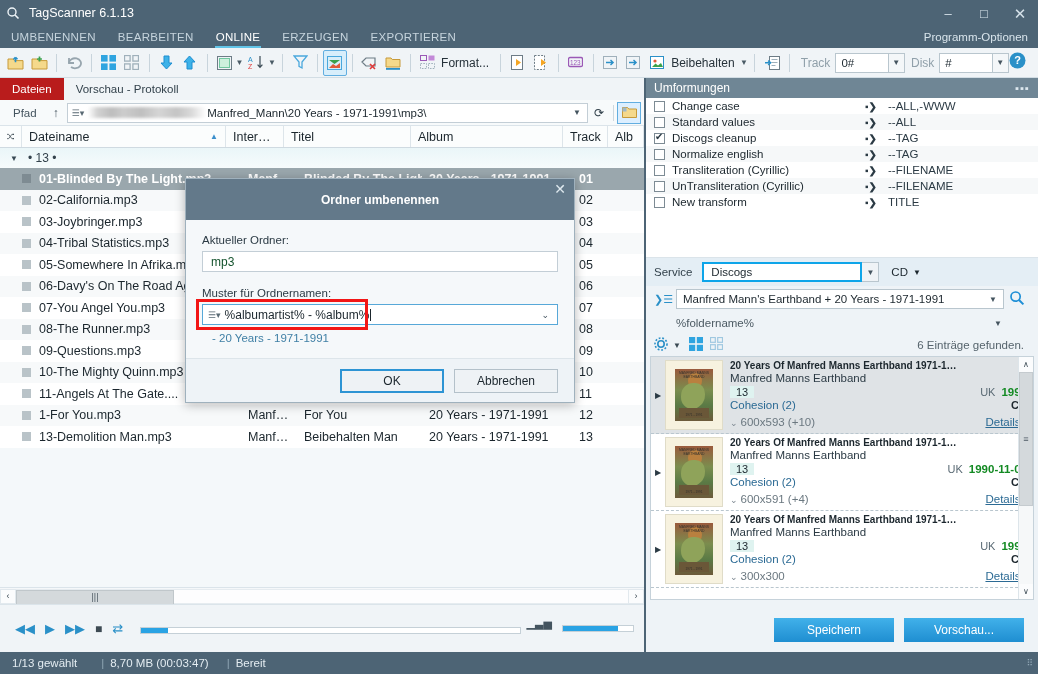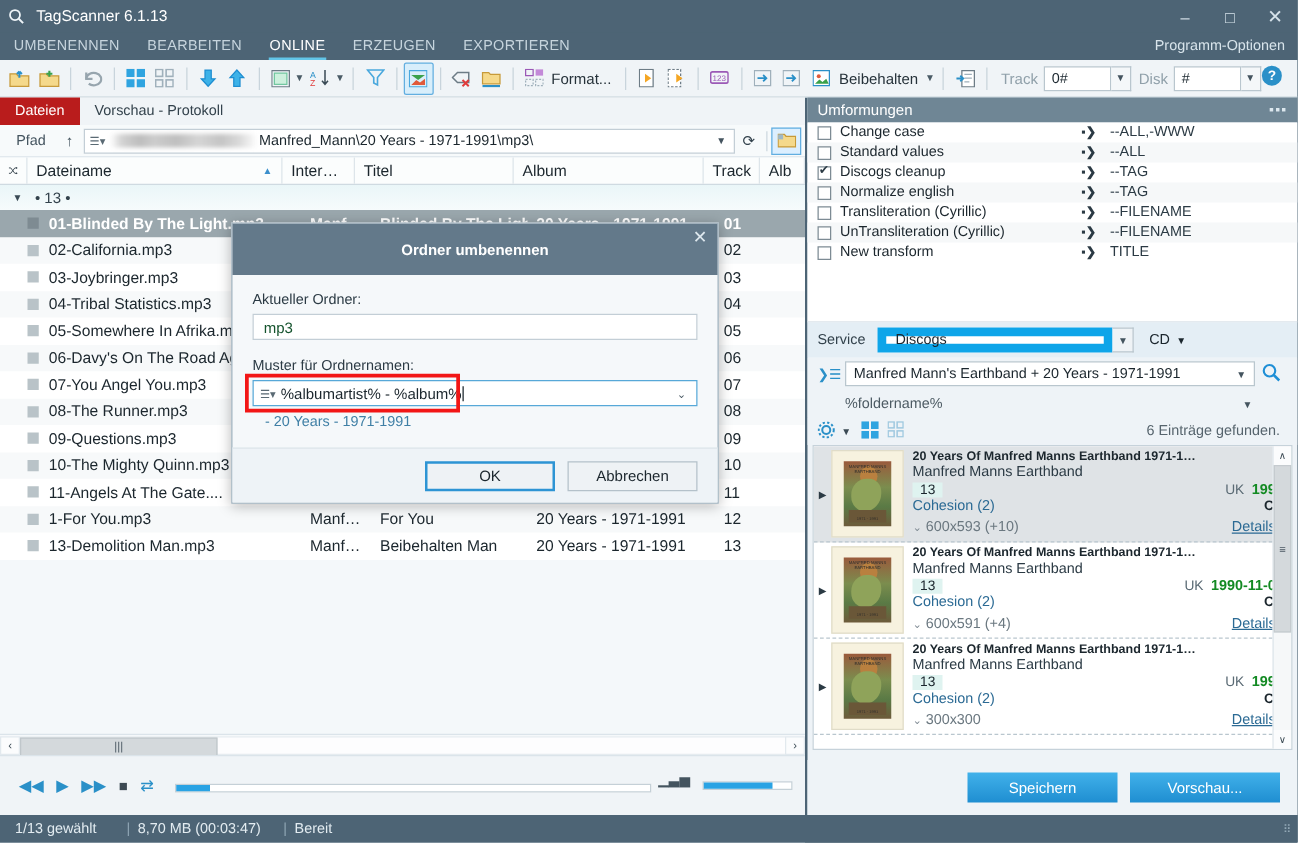--- a/index.html
+++ b/index.html
@@ -217,21 +217,21 @@
   }
   .tf-name { flex: 1; }
   .tf-arrow { width: 34px; text-align: center; color: #2b3a44; font-size: 10px; font-weight: bold; }
   .tf-tag { width: 150px; font-size: 11.5px; color: #2b3a44; }
 
   .servicerow {
     height: 28px; display: flex; align-items: center; background: #e4eef5; padding: 0 8px;
   }
   .svc-label { font-size: 11.5px; color: #33424c; padding-right: 10px; }
   .svc-combo {
-    width: 188px; height: 20px; background: #fff; border: 7px solid #0ea5e9;
+    width: 160px; height: 20px; background: #fff; border: 2px solid #0ea5e9;
     display: flex; align-items: center; font-size: 11.5px; color: #1b262d; padding-left: 7px;
   }
   .svc-combo-btn {
     width: 17px; height: 20px; background: #eff3f6; border: 1px solid #b9c6ce; border-left: none;
     display: flex; align-items: center; justify-content: center; font-size: 8px; color: #44545f;
   }
   .cd-sel { font-size: 11.5px; color: #1b262d; padding-left: 12px; display: flex; align-items: center; gap: 5px; }
 
   .searchrow { height: 26px; display: flex; align-items: center; background: #eef3f7; padding: 0 8px; }
   .sr-ico { width: 22px; color: #2a90c8; font-size: 11px; }

